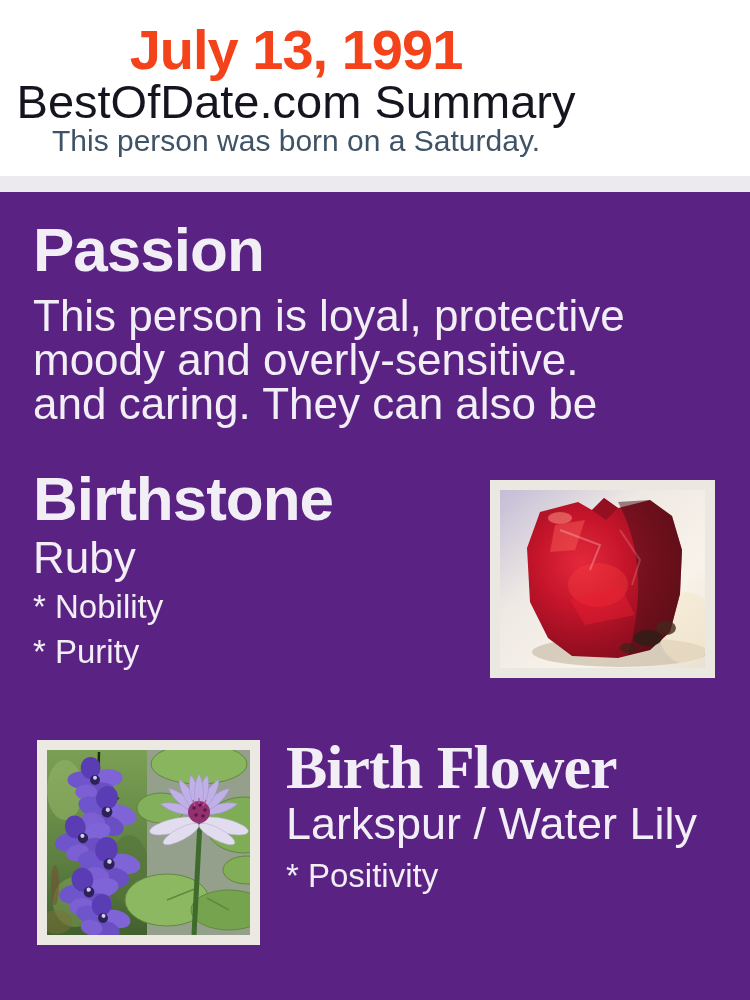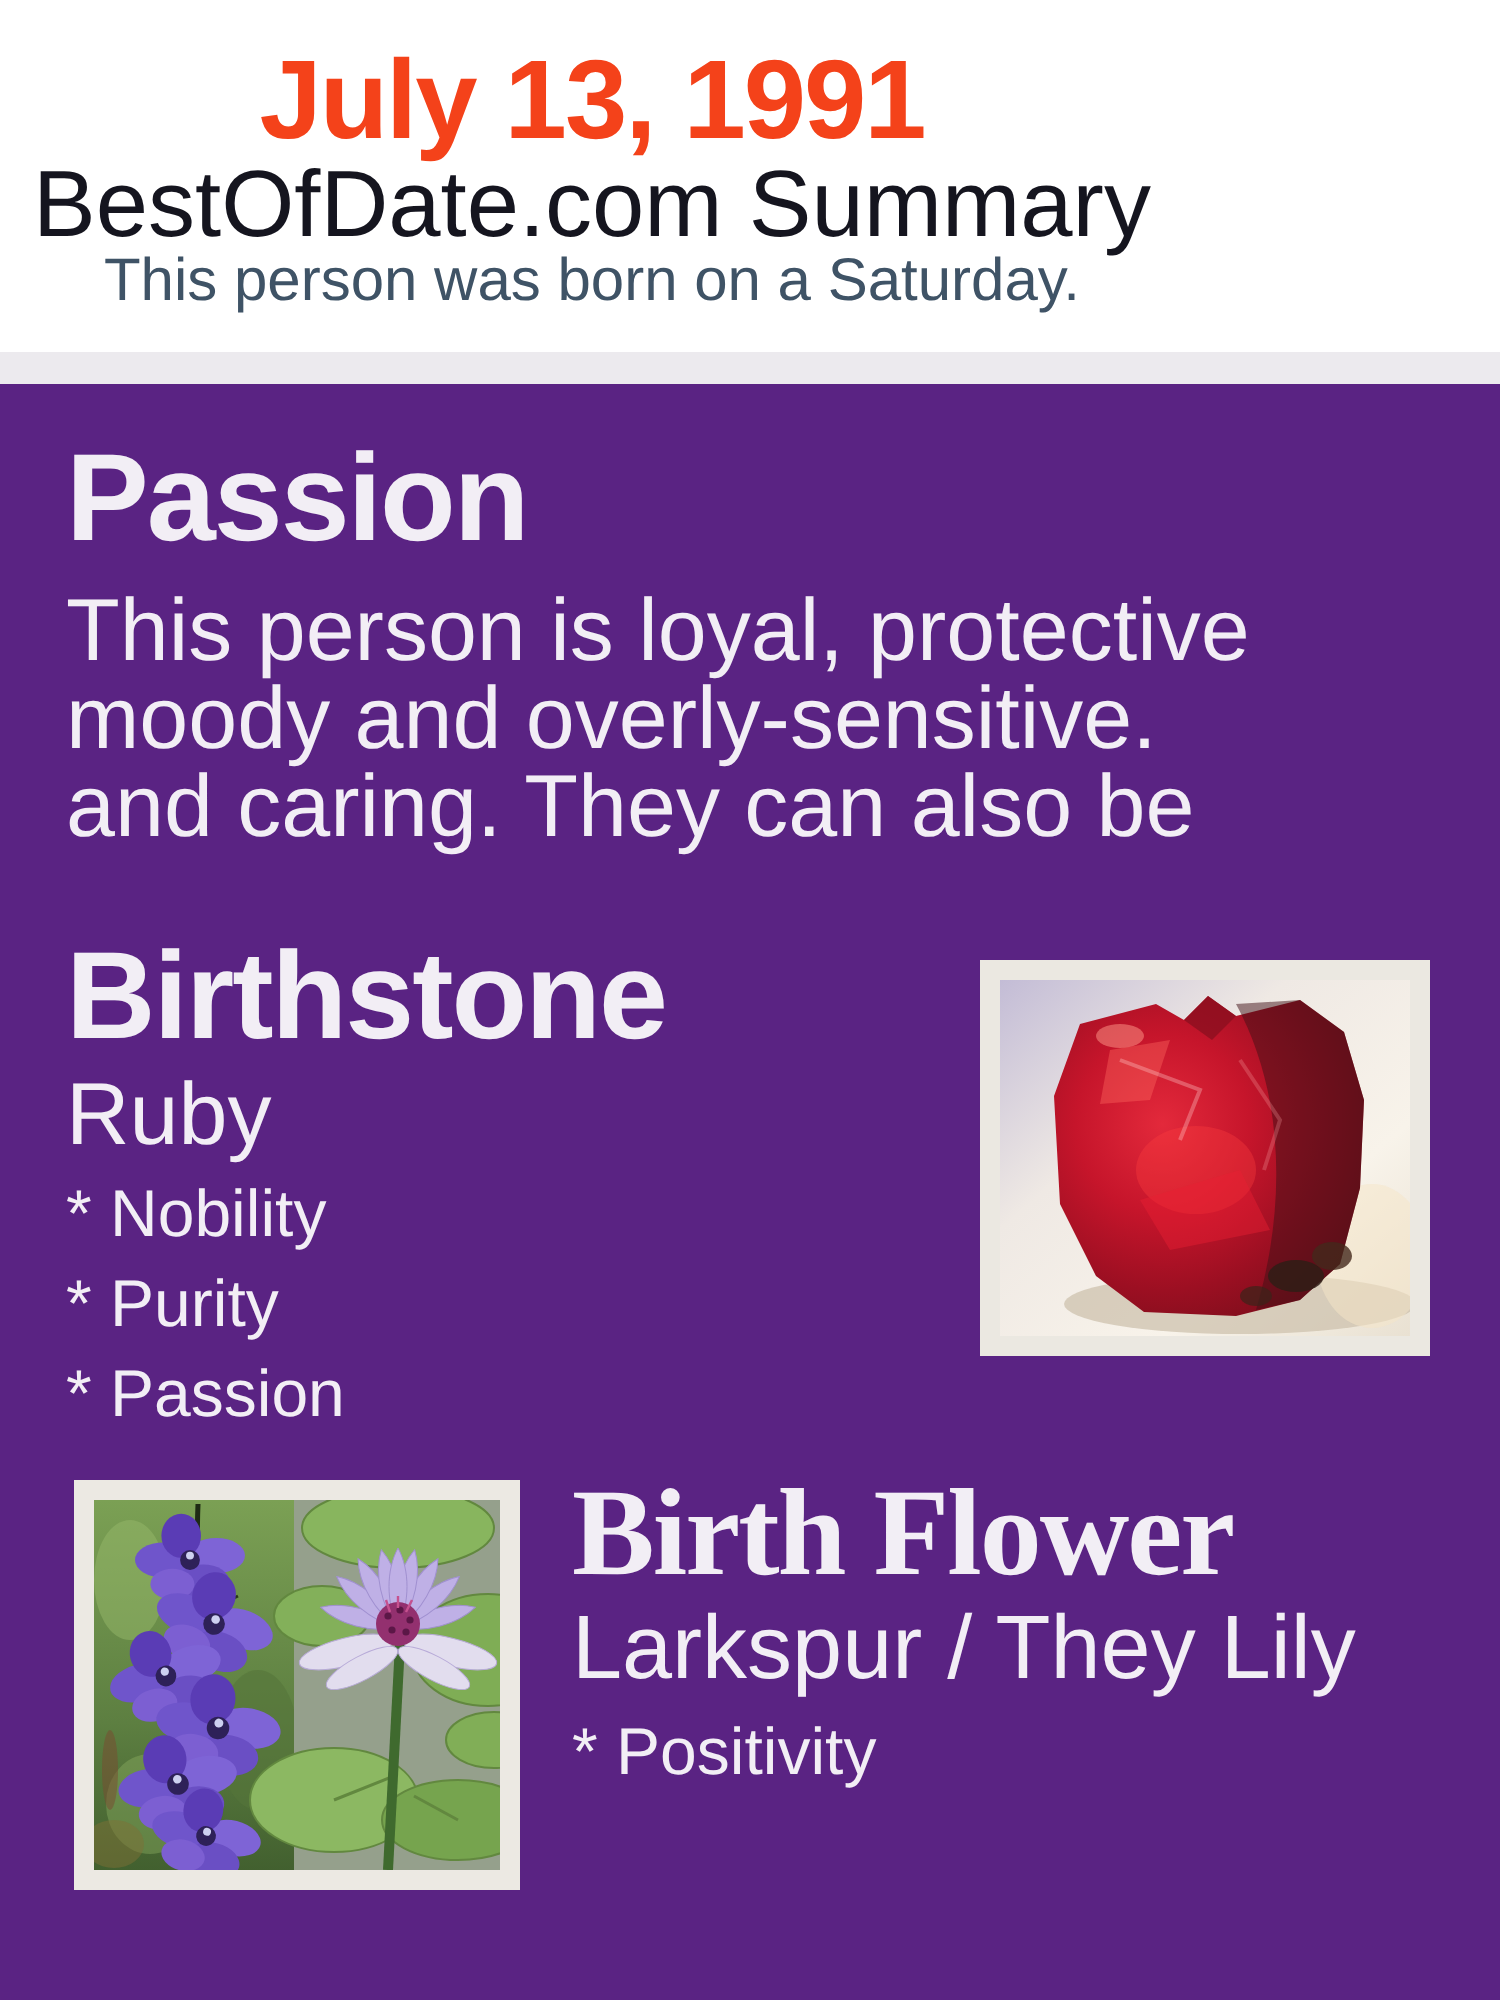--- a/index.html
+++ b/index.html
@@ -45,21 +45,20 @@
     <div>This person is loyal, protective</div>
     <div>moody and overly-sensitive.</div>
     <div>and caring. They can also be</div>
   </div>
 
   <div class="sec-title wtext" style="left: 33px; top: 466px; position: absolute;">Birthstone</div>
   <div class="sec-name wtext" style="left: 33px; top: 534px; position: absolute;">Ruby</div>
   <div class="traits" style="left: 33px; top: 584px; position: absolute;">
     <div class="trait wtext">* Nobility</div>
     <div class="trait wtext">* Purity</div>
-    <div class="trait wtext">* Passion</div>
   </div>
 
   <div class="photo-frame" style="left: 490px; top: 480px; position: absolute;">
     <svg width="205" height="178" viewBox="0 0 205 178">
       <defs>
         <linearGradient id="rubyBg" x1="0" y1="0" x2="1" y2="1">
           <stop offset="0" stop-color="#c3bcd6"></stop>
           <stop offset="0.35" stop-color="#efe9e4"></stop>
           <stop offset="0.7" stop-color="#f8f3ea"></stop>
           <stop offset="1" stop-color="#e9e1d2"></stop>
@@ -162,18 +161,18 @@
           <circle cx="156" cy="66" r="1.8"></circle>
         </g>
         <g stroke="#c6518f" stroke-width="1.2">
           <path d="M148,56 L146,50 M152,54 L152,48 M156,56 L159,50" fill="none"></path>
         </g>
       </g>
     </svg>
   </div>
 
   <div class="sec-title wtext" style="left: 286px; top: 734px; position: absolute; font-family: Liberation Serif, serif;">Birth Flower</div>
-  <div class="sec-name wtext" style="left: 286px; top: 800px; font-size: 45px; position: absolute;">Larkspur / They Lily</div>
+  <div class="sec-name wtext" style="left: 286px; top: 800px; font-size: 45px; position: absolute;">Larkspur / Water Lily</div>
   <div class="traits" style="left: 286px; top: 853px; position: absolute;">
     <div class="trait wtext">* Positivity</div>
   </div>
 
 </div>
 
 </body></html>

